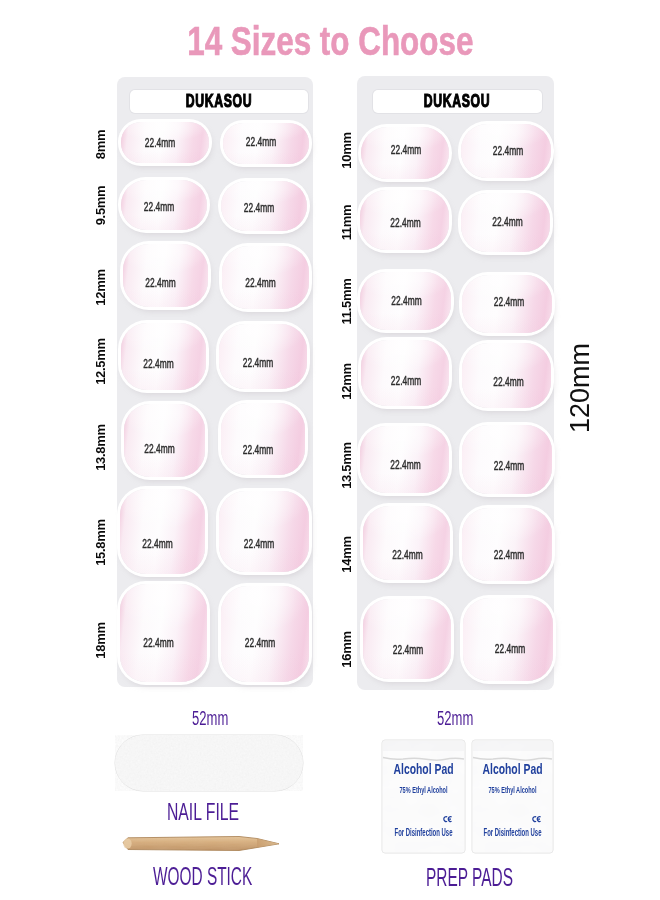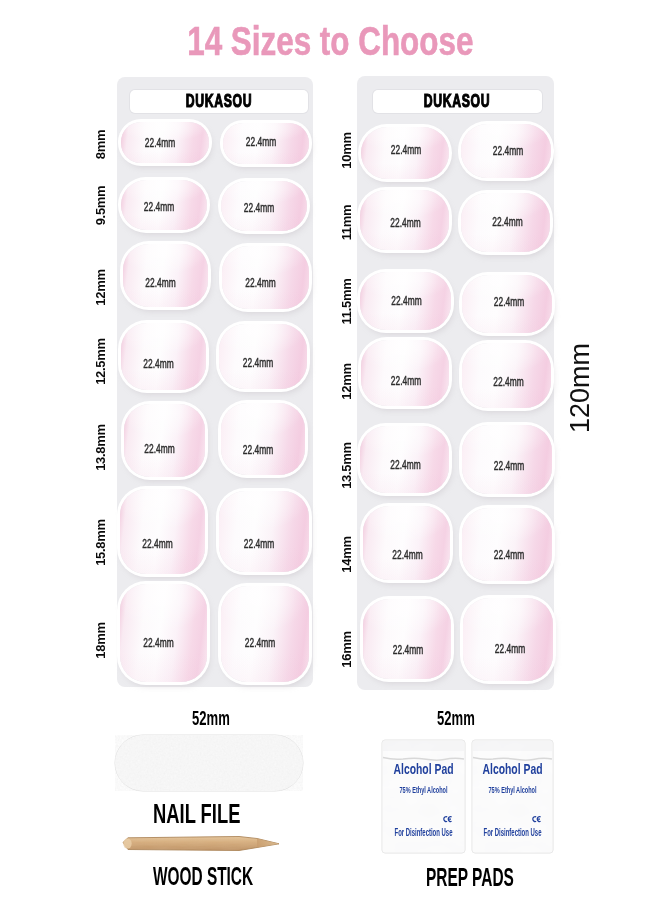--- a/index.html
+++ b/index.html
@@ -6,21 +6,21 @@
 body{width:660px;height:900px;background:#ffffff;font-family:"Liberation Sans",sans-serif;position:relative;overflow:hidden;}
 .abs{position:absolute;}
 .sheet{position:absolute;background:#ececef;border-radius:8px;}
 .brand{position:absolute;background:#ffffff;border-radius:5px;box-shadow:0 0 0 1px #e2e2e6;text-align:center;}
 .brand span{display:inline-block;font-size:18px;font-weight:bold;letter-spacing:1px;color:#000;-webkit-text-stroke:1.1px #000;transform:scaleX(0.68);transform-origin:center;}
 .nail{position:absolute;box-shadow:0 0 0 3px #fff,2px 4px 6px rgba(178,172,180,.38);}
 .nail span{position:absolute;width:100%;text-align:center;display:block;font-size:12.5px;color:#2e2e2e;font-weight:normal;-webkit-text-stroke:0.45px #2e2e2e;transform:scaleX(0.67);}
 .gL{background:radial-gradient(75% 55% at 48% 10%,rgba(255,255,255,0.75),rgba(255,255,255,0) 70%),linear-gradient(0deg,rgba(240,192,216,0.12),rgba(255,255,255,0) 30%),linear-gradient(97deg,#f1c5da 0%,#f9eaf2 9%,#fdfafc 28%,#fefdfe 46%,#fbf2f8 63%,#f7d9e8 80%,#f5d2e4 89%,#f9e6f0 98%);}
 .gR{background:radial-gradient(75% 55% at 45% 10%,rgba(255,255,255,0.7),rgba(255,255,255,0) 70%),linear-gradient(0deg,rgba(240,192,216,0.10),rgba(255,255,255,0) 30%),linear-gradient(97deg,#fbedf4 0%,#fdfbfd 22%,#fefdfe 40%,#fbf3f8 58%,#f6d8e8 78%,#f4cde1 90%,#f8e0ec 100%);}
 .rlab{position:absolute;font-size:13px;font-weight:bold;color:#0a0a0a;transform:rotate(-90deg);transform-origin:center;white-space:nowrap;text-align:center;letter-spacing:-0.3px;}
-.cap{position:absolute;color:#000000;white-space:nowrap;font-weight:bold;}
+.cap{position:absolute;color:#4c1d95;white-space:nowrap;}
 .cap span{display:inline-block;transform-origin:left;}
 </style>
 </head>
 <body>
 
 <div class="abs" style="left:0;top:19px;width:660px;text-align:center;"><span style="display:inline-block;font-size:40px;font-weight:bold;color:#e998ba;-webkit-text-stroke:0.6px #e998ba;transform:scaleX(0.785);transform-origin:center;">14 Sizes to Choose</span></div>
 
 <div class="sheet" style="left:117px;top:77px;width:196px;height:610px;"></div>
 
 <div class="brand" style="left:130px;top:90px;width:178px;height:23px;line-height:22px;"><span>DUKASOU</span></div>
@@ -188,21 +188,21 @@
         <stop offset="1" stop-color="#ececec"></stop>
 </linearGradient>
 </defs>
 <g>
 
 <rect x="2" y="2" width="188" height="56" rx="28" fill="url(#fileg)" stroke="#e0e0e0" stroke-width="1"></rect>
 <rect x="2" y="2" width="188" height="56" rx="28" fill="#fafafa" filter="url(#paper)" opacity="1"></rect>
 </g>
 </svg>
 
-<div class="cap" style="left:153px;top:798px;font-size:28px;"><span style="transform:scaleX(0.656);">NAIL FILE</span></div>
+<div class="cap" style="left:167px;top:798px;font-size:24px;"><span style="transform:scaleX(0.656);">NAIL FILE</span></div>
 
 <svg class="abs" style="left:121px;top:834px;" width="161" height="20" viewBox="0 0 161 20">
 <defs>
 <linearGradient id="woodg" x1="0" y1="0" x2="0" y2="1">
 <stop offset="0" stop-color="#e6c79c"></stop>
         <stop offset="0.4" stop-color="#d6ad7d"></stop>
         <stop offset="1" stop-color="#bd9164"></stop>
 </linearGradient>
 <filter id="grain" x="0" y="0" width="100%" height="100%">
 <feTurbulence type="fractalNoise" baseFrequency="0.06 0.5" numOctaves="2" result="n"></feTurbulence>

